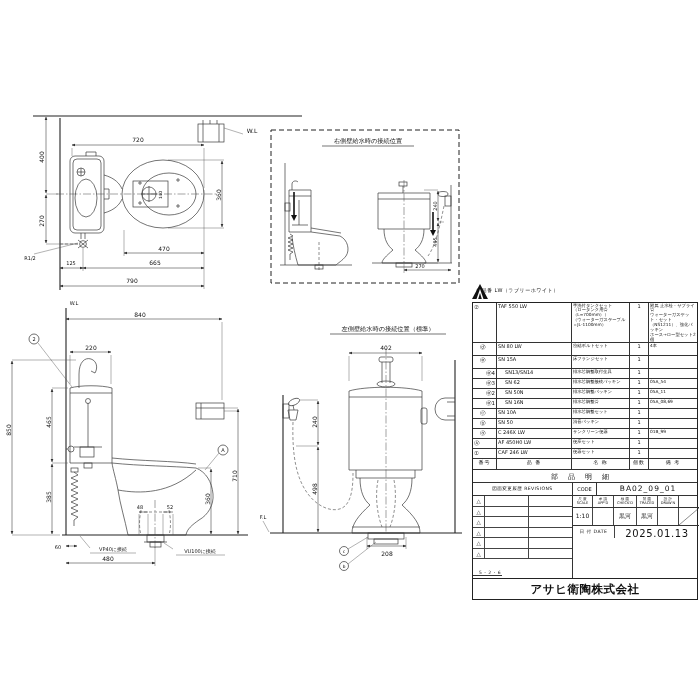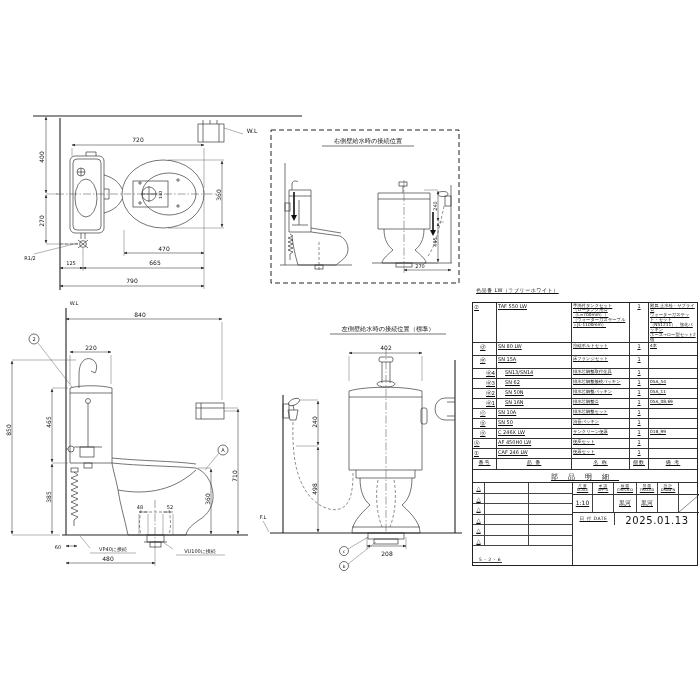--- a/index.html
+++ b/index.html
@@ -14,21 +14,21 @@
   .ln{stroke:#3a3a3a;stroke-width:0.7;fill:none;}
   .lw{stroke:#222;stroke-width:1.1;fill:none;}
   .dim{stroke:#333;stroke-width:0.55;fill:none;}
   .ext{stroke:#555;stroke-width:0.45;fill:none;}
   .cl{stroke:#444;stroke-width:0.5;fill:none;stroke-dasharray:8 2 1.5 2;}
   .dash{stroke:#444;stroke-width:0.6;fill:none;stroke-dasharray:3 2;}
   .bold{stroke:#111;stroke-width:1.6;fill:none;}
   .mkc{stroke:#333;stroke-width:0.7;fill:#fff;}
 
   
-  #tb{position:absolute;left:472px;top:284px;width:188px;box-sizing:border-box;text-decoration:underline;}
+  #tb{position:absolute;left:472px;top:284px;width:188px;box-sizing:border-box;}
   #colornote{font-size:5px;height:15px;padding:3px 0 0 4px;letter-spacing:0.5px;}
   #tbmain{border:1px solid #222;box-sizing:border-box;width:226px;background:#fff;}
   .prow{display:grid;grid-template-columns:24px 75px 58px 19px 48px;box-sizing:border-box;}
   .prow>div{border-right:0.8px solid #333;border-bottom:0.8px solid #333;box-sizing:border-box;
             overflow:hidden;white-space:pre-line;line-height:1.15;padding:0.5px 1px;}
   .prow>div:last-child{border-right:none;}
   .c-mark{font-size:5.5px;text-align:left;padding-left:2px;}
   .c-part{font-size:5px;}
   .c-name{font-size:4.3px;}
   .c-qty{font-size:5px;text-align:center;}
@@ -431,20 +431,25 @@
     <div class="prow h11">
       <div class="hd">番号</div>
       <div class="hd">品 番</div>
       <div class="hd">名 称</div>
       <div class="hd">個数</div>
       <div class="hd">備 考</div>
     </div>
 
     <div id="secbar">部品明細</div>
 
+    <div id="revrow">
+      <div id="revlabel">図面変更履歴 REVISIONS</div>
+      <div id="codelabel">CODE</div>
+      <div id="codeval">BA02_09_01</div>
+    </div>
 
     <div id="lower">
       <div id="revarea">
         <div class="rrow">
               <div class="tri">△</div>
               <div></div>
               <div></div>
             </div>
         <div class="rrow">
               <div class="tri">△</div>
@@ -500,16 +505,24 @@
                 </svg>
           </div>
         </div>
         <div id="daterow">
           <div id="datelabel">日 付 DATE</div>
           <div id="dateval">2025.01.13</div>
         </div>
       </div>
     </div>
 
+    <div id="companyrow">
+      <svg width="16" height="15" viewBox="0 0 16 15">
+        <polygon points="8,0 16,15 0,15" fill="#111"></polygon>
+        <polygon points="8,5 11.5,15 4.5,15" fill="#fff"></polygon>
+        <polygon points="8,9 9.8,15 6.2,15" fill="#111"></polygon>
+      </svg>
+      <span id="companyname">アサヒ衛陶株式会社</span>
+    </div>
   </div>
 </div>
 
 </div>
 
 </body></html>

